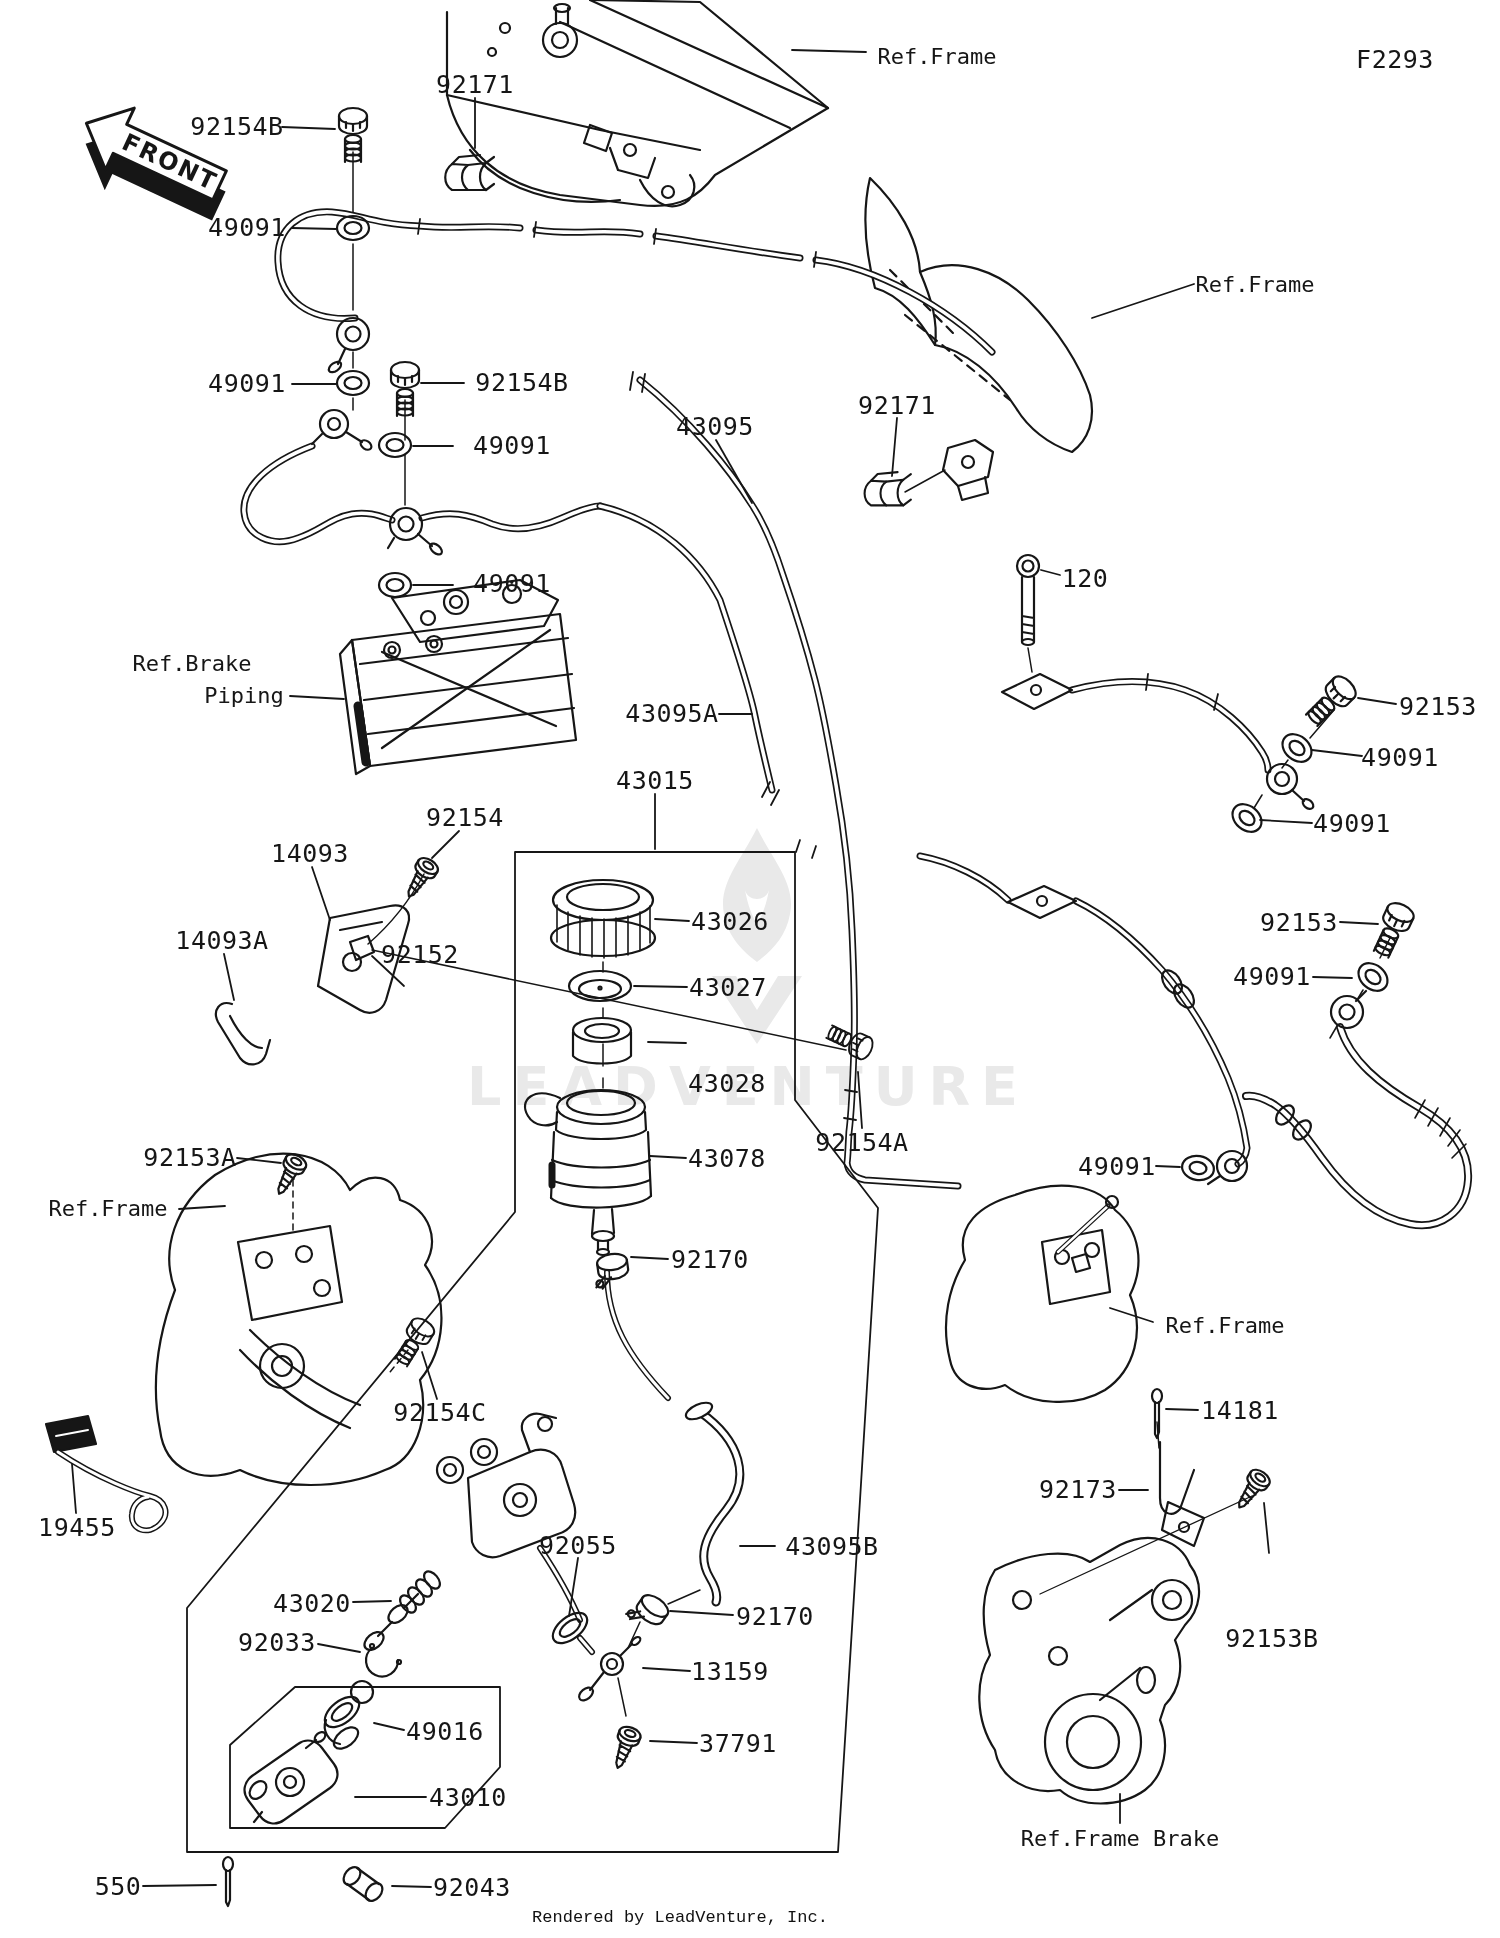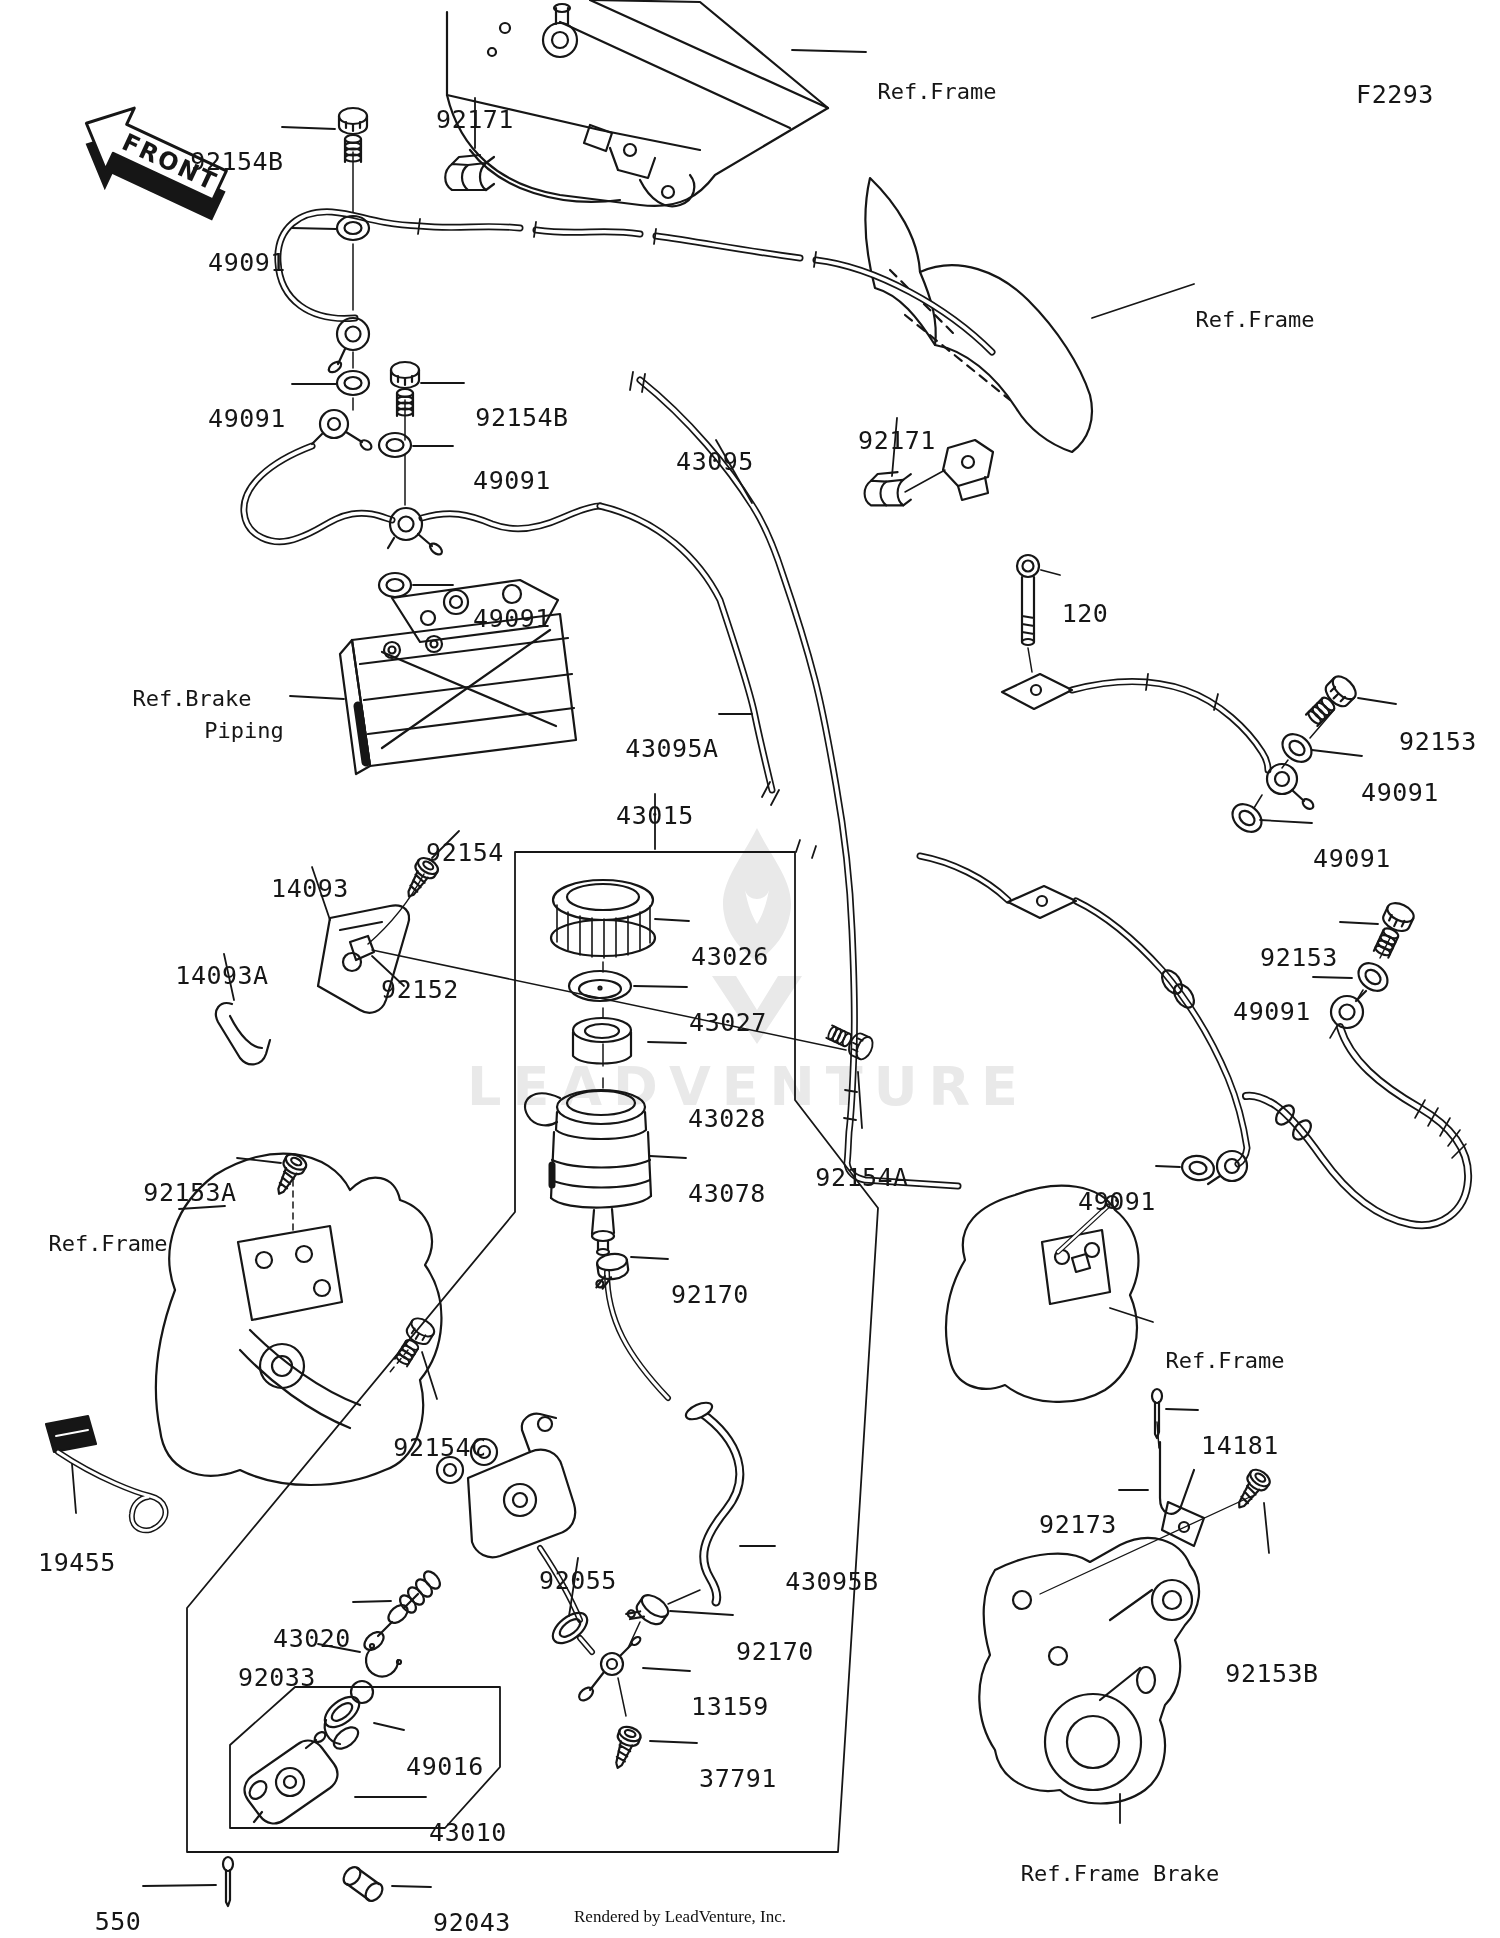--- a/index.html
+++ b/index.html
@@ -2,25 +2,25 @@
 <html><head>
 <meta charset="utf-8">
 <style>
   html,body{margin:0;padding:0;background:#ffffff;}
   .canvas{position:relative;width:1500px;height:1938px;background:#fff;overflow:hidden;
           font-family:"DejaVu Sans Mono", monospace;}
   .watermark{position:absolute;left:748px;top:1086px;transform:translate(-50%,-50%);
           font-family:"DejaVu Sans", sans-serif;font-weight:bold;font-size:54px;
           letter-spacing:11px;color:#e9e9e9;z-index:0;white-space:nowrap;}
   svg.art{position:absolute;left:0;top:0;z-index:1;}
-  .pl,.rl{position:absolute;transform:translate(-50%,-50%);color:#161616;white-space:nowrap;z-index:2;margin-top:35px;}
+  .pl,.rl{position:absolute;transform:translate(-50%,-50%);color:#161616;white-space:nowrap;z-index:2;}
   .pl{font-size:25px;letter-spacing:0.5px;}
   .rl{font-size:22px;}
   .footer{position:absolute;left:680px;top:1917px;transform:translate(-50%,-50%);
-          font-family:Liberation Serif, serif;font-size:17px;color:#101010;z-index:2;white-space:nowrap;}
+          font-family:Liberation Mono, monospace;font-size:17px;color:#101010;z-index:2;white-space:nowrap;}
 </style>
 </head>
 <body>
 
 <div class="canvas">
 
   <div class="watermark">LEADVENTURE</div>
 
   <svg class="art" width="1500" height="1938" viewBox="0 0 1500 1938">
     <defs>

